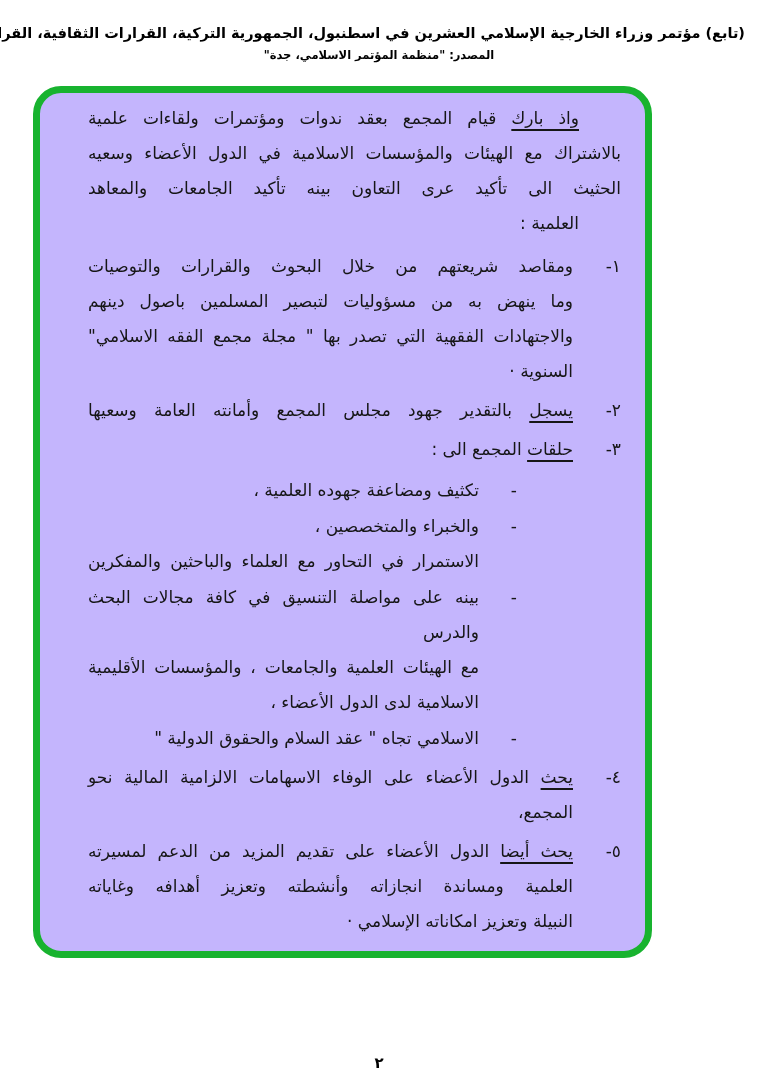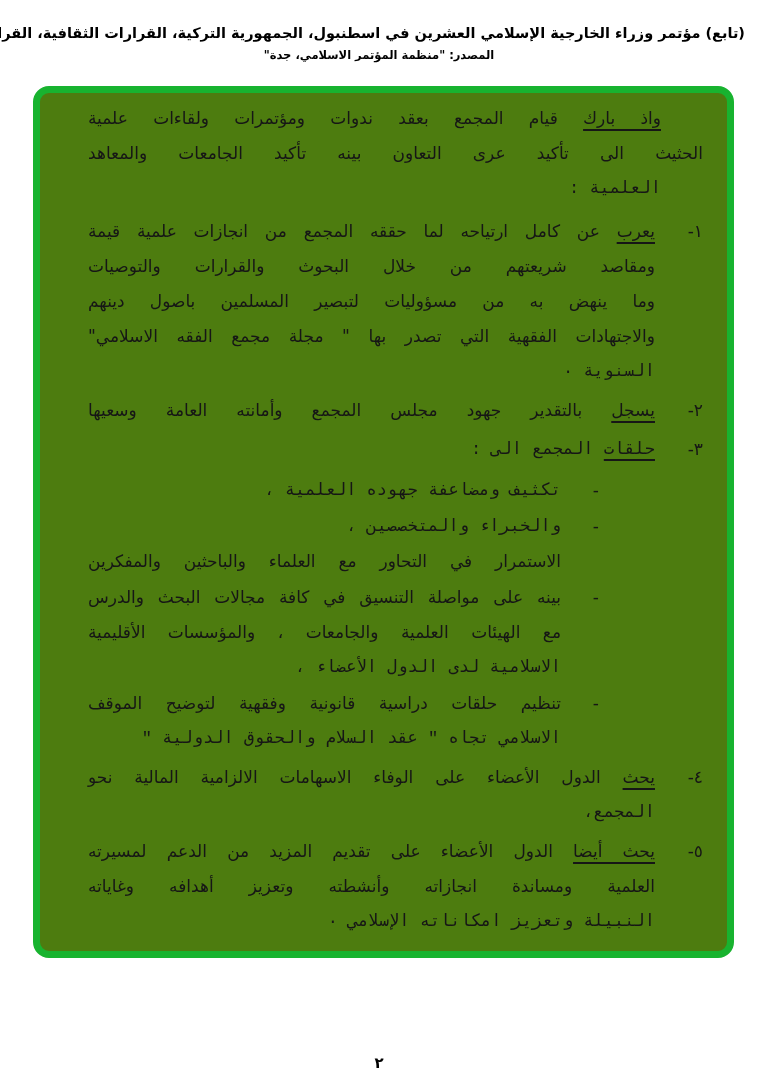--- a/index.html
+++ b/index.html
@@ -27,39 +27,39 @@
     text-align:center;
     font-size:11.5px;
     font-weight:bold;
     color:#000;
   }
   
   .green-box{
     box-sizing:border-box;
     position:absolute;
     left:33px;top:86px;
-    width:701px;
+    width:619px;
     border:7px solid #18b32f;
-    border-radius:16px;
-    background:#4d7c0f;
+    border-radius:28px;
+    background:#c4b5fd;
   }
   .content{
     direction:rtl;
     padding:8px 24px 8px 48px;
     font-size:17px;
     line-height:35px;
   }
   
   .block{display:flex;}
   .block .body{flex:1 1 auto;min-width:0;}
   .line{
     text-align:justify;
     text-align-last:justify;
   }
-  .line.end{text-align-last:start;font-family:Liberation Mono, monospace;}
+  .line.end{text-align-last:start;}
   u{
     text-decoration-thickness:1.5px;
     text-underline-offset:5px;
   }
   .paragraph{margin:0 0 8px 0;}
   .paragraph .line:first-child,
   .paragraph .line:last-child{text-indent:42px;}
   .numbered{margin:4px 0;}
   .numbered .marker{
     flex:0 0 48px;
@@ -91,28 +91,28 @@
   <div class="hdr">
     <div class="hdr-title">(تابع) مؤتمر وزراء الخارجية الإسلامي العشرين في اسطنبول، الجمهورية التركية، القرارات الثقافية، القرار الرقم ٢٠/١٥-ث</div>
     <div class="hdr-source">المصدر: "منظمة المؤتمر الاسلامي، جدة"</div>
   </div>
 
   <div class="green-box">
     <div class="content">
         <div class="block paragraph">
           <div class="body">
             <div class="line"><u>واذ بارك</u> قيام المجمع بعقد ندوات ومؤتمرات ولقاءات علمية</div>
+            <div class="line">بالاشتراك مع الهيئات والمؤسسات الاسلامية في الدول الأعضاء وسعيه</div>
             <div class="line">الحثيث الى تأكيد عرى التعاون بينه تأكيد الجامعات والمعاهد</div>
             <div class="line end">العلمية :</div>
           </div>
         </div>
         <div class="block numbered">
           <span class="marker">١-</span>
           <div class="body">
-            <div class="line"><u>يعرب</u> عن كامل ارتياحه لما حققه المجمع من انجازات علمية قيمة</div>
             <div class="line">ومقاصد شريعتهم من خلال البحوث والقرارات والتوصيات</div>
             <div class="line">وما ينهض به من مسؤوليات لتبصير المسلمين باصول دينهم</div>
             <div class="line">والاجتهادات الفقهية التي تصدر بها " مجلة مجمع الفقه الاسلامي"</div>
             <div class="line end">السنوية ·</div>
           </div>
         </div>
         <div class="block numbered">
           <span class="marker">٢-</span>
           <div class="body">
             <div class="line"><u>يسجل</u> بالتقدير جهود مجلس المجمع وأمانته العامة وسعيها</div>
@@ -141,21 +141,20 @@
           <span class="marker">-</span>
           <div class="body">
             <div class="line">بينه على مواصلة التنسيق في كافة مجالات البحث والدرس</div>
             <div class="line">مع الهيئات العلمية والجامعات ، والمؤسسات الأقليمية</div>
             <div class="line end">الاسلامية لدى الدول الأعضاء ،</div>
           </div>
         </div>
         <div class="block dashed">
           <span class="marker">-</span>
           <div class="body">
-            <div class="line">تنظيم حلقات دراسية قانونية وفقهية لتوضيح الموقف</div>
             <div class="line end">الاسلامي تجاه " عقد السلام والحقوق الدولية "</div>
           </div>
         </div>
         <div class="block numbered">
           <span class="marker">٤-</span>
           <div class="body">
             <div class="line"><u>يحث</u> الدول الأعضاء على الوفاء الاسهامات الالزامية المالية نحو</div>
             <div class="line end">المجمع،</div>
           </div>
         </div>

